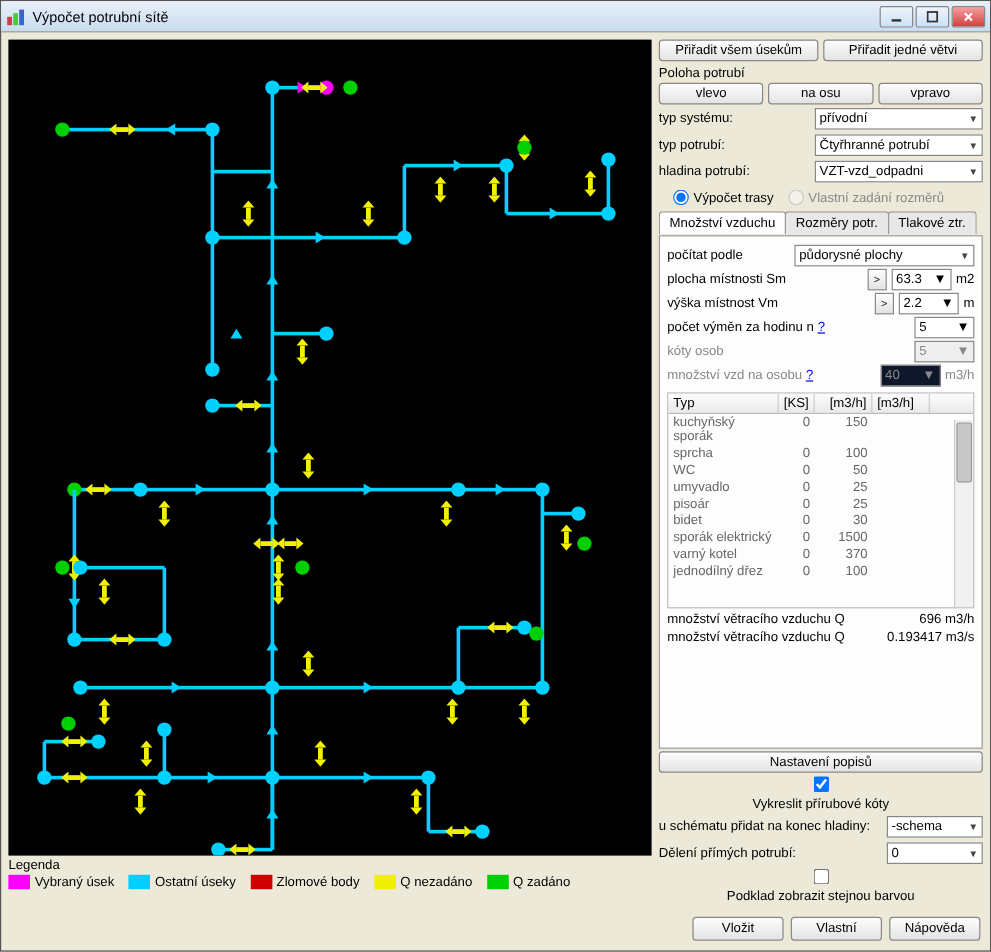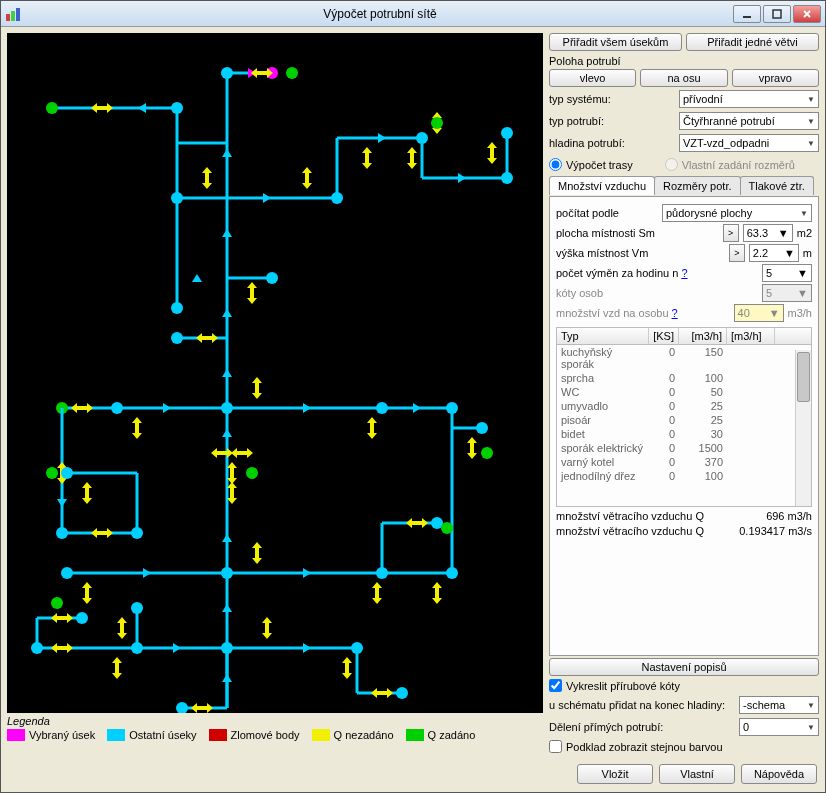--- a/index.html
+++ b/index.html
@@ -2,53 +2,53 @@
 <html><head>
 <meta charset="utf-8">
 <style>
 * { box-sizing: border-box; margin: 0; padding: 0; font-family: 'Segoe UI', Tahoma, sans-serif; font-size: 11px; }
 body { background: #d4d0c8; width: 826px; height: 793px; overflow: hidden; }
 
 .window { width: 826px; height: 793px; background: #ece9d8; border: 1px solid #555; display: flex; flex-direction: column; }
 
 .titlebar { height: 26px; background: linear-gradient(to bottom, #e8f0f8, #c8dcf0); display: flex; align-items: center; padding: 0 4px; border-bottom: 1px solid #999; }
 .titlebar-icon { width: 16px; height: 16px; margin-right: 6px; display: flex; align-items: center; justify-content: center; }
-.titlebar-text { flex: 1; color: #000; font-size: 12px; text-align: center; }
+.titlebar-text { flex: 1; color: #000; font-size: 12px; }
 .winbtns { display: flex; gap: 2px; }
 .winbtn { width: 28px; height: 18px; border: 1px solid #888; border-radius: 2px; display: flex; align-items: center; justify-content: center; cursor: pointer; }
 .winbtn.min, .winbtn.max { background: linear-gradient(to bottom, #eef4fb, #cde1f5); }
 .winbtn.close { background: linear-gradient(to bottom, #f5a0a0, #d04040); color: #fff; }
 .winbtn svg { width: 10px; height: 10px; }
 
 .content { flex: 1; display: flex; padding: 6px; gap: 6px; }
 
 .canvas-area { width: 536px; display: flex; flex-direction: column; }
 .canvas { width: 536px; height: 680px; background: #000; position: relative; overflow: hidden; }
 .legend-box { margin-top: 2px; }
-.legend-title { font-size: 11px; font-style: italic; }
+.legend-title { font-size: 11px; }
 .legend-row { display: flex; gap: 12px; align-items: center; margin-top: 2px; }
 .legend-item { display: flex; align-items: center; gap: 4px; }
 .swatch { width: 18px; height: 12px; border: none; }
 
 .sidepanel { flex: 1; display: flex; flex-direction: column; gap: 2px; }
 
 .btn { background: linear-gradient(to bottom, #fdfdfd, #e3e3e3); border: 1px solid #888; border-radius: 3px; padding: 2px 6px; cursor: pointer; text-align: center; font-size: 11px; }
 
 .row { display: flex; gap: 4px; align-items: center; }
 .row > .btn { flex: 1; }
 
 .group-label { font-size: 11px; color: #000; margin-top: 2px; }
 
 .field-row { display: flex; align-items: center; gap: 4px; margin: 1px 0; }
 .field-row label { flex: 1; font-size: 11px; }
 .field-row .sel, .field-row .inp { border: 1px solid #888; background: #fff; padding: 1px 3px; font-size: 11px; }
 .sel { width: 140px; height: 18px; display: flex; align-items: center; justify-content: space-between; cursor: pointer; }
 .sel .arrow { font-size: 8px; color: #444; }
 
-.radio-row { display: flex; gap: 32px; margin: 3px 0; }
+.radio-row { display: flex; gap: 12px; margin: 3px 12px; }
 .radio-row label { display: flex; align-items: center; gap: 4px; font-size: 11px; }
 .disabled { color: #888; }
 
 .tabs { display: flex; }
 .tab { padding: 3px 8px; border: 1px solid #999; border-bottom: none; background: #e8e8e8; cursor: pointer; font-size: 11px; border-radius: 3px 3px 0 0; margin-right: -1px; }
 .tab.active { background: #fdfdfd; position: relative; z-index: 2; }
 .tab-content { border: 1px solid #999; padding: 6px; background: #fdfdfd; margin-top: -1px; flex: 1; display: flex; flex-direction: column; }
 
 .small-inp { width: 50px; border: 1px solid #888; padding: 1px 3px; background: #fff; display: flex; align-items: center; justify-content: space-between; height: 18px; }
 .step-btn { width: 16px; height: 18px; border: 1px solid #888; background: linear-gradient(to bottom, #fdfdfd, #e3e3e3); display: flex; align-items: center; justify-content: center; cursor: pointer; font-size: 9px; }
@@ -56,21 +56,21 @@
 .tbl { border: 1px solid #bbb; margin-top: 4px; height: 180px; overflow: hidden; position: relative; }
 .tbl-head { display: flex; background: linear-gradient(to bottom, #fdfdfd, #e8e8e8); border-bottom: 1px solid #bbb; }
 .tbl-head > div { padding: 2px 4px; border-right: 1px solid #ccc; font-size: 11px; }
 .tbl-body { overflow-y: auto; height: 158px; }
 .tbl-row { display: flex; }
 .tbl-row > div { padding: 1px 4px; font-size: 11px; color: #666; }
 .c1 { width: 92px; } .c2 { width: 30px; text-align: right; } .c3 { width: 48px; text-align: right; } .c4 { width: 48px; }
 
 .summary-row { display: flex; justify-content: space-between; margin-top: 3px; font-size: 11px; }
 
-.check-row { display: flex; align-items: center; gap: 4px; margin: 1px 0; font-size: 11px; }
+.check-row { display: flex; align-items: center; gap: 4px; margin: 1px 0; font-size: 11px; flex-direction: column; }
 .check-row input[type=checkbox] { width: 13px; height: 13px; }
 
 .bottom-btns { display: flex; gap: 6px; justify-content: flex-end; padding: 4px 8px 8px 8px; }
 .bottom-btns .btn { width: 76px; padding: 3px 6px; }
 
 .scrollbar-fake { position: absolute; right: 0; top: 22px; bottom: 0; width: 16px; background: #f0f0f0; border-left: 1px solid #ccc; }
 .scrollbar-thumb { position: absolute; left: 1px; right: 1px; top: 2px; height: 50px; background: #c8c8c8; border: 1px solid #999; border-radius: 2px; }
 
 
 .node { position: absolute; width: 12px; height: 12px; border-radius: 50%; transform: translate(-50%, -50%); }
@@ -543,21 +543,21 @@
         </div>
         <div class="field-row disabled">
           <label>kóty osob</label>
           <div class="small-inp" style="background:#eee">
               <span>5</span>
               <span class="arrow">▼</span>
             </div>
         </div>
         <div class="field-row disabled">
           <label><span>množství vzd na osobu</span> <a href="#" style="color:#00f;text-decoration:underline">?</a></label>
-          <div class="small-inp" style="background:#fef9c3">
+          <div class="small-inp" style="background:#0f172a">
               <span>40</span>
               <span class="arrow">▼</span>
             </div>
           <span>m3/h</span>
         </div>
 
         <div class="tbl">
           <div class="tbl-head" id="tbl-head">
               <div class="c1">Typ</div>
               <div class="c2">[KS]</div>

